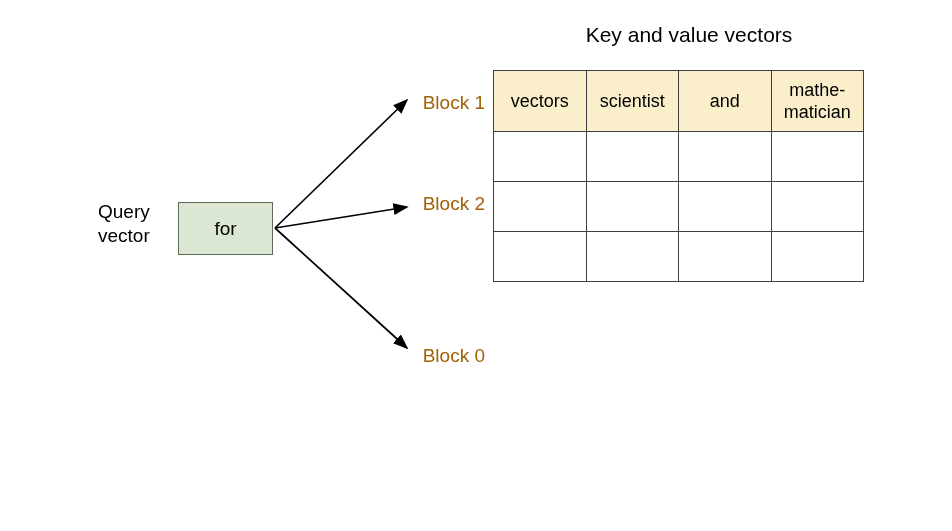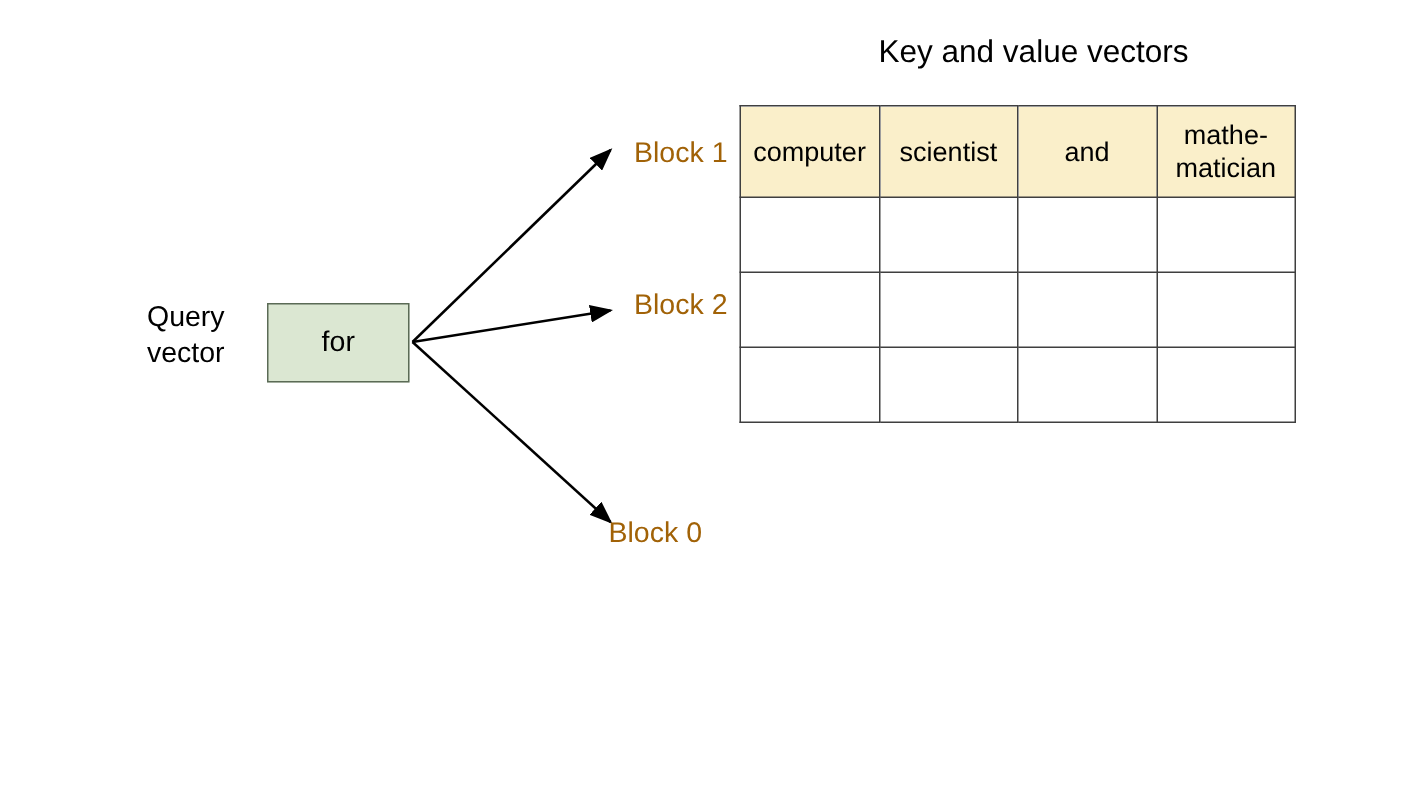--- a/index.html
+++ b/index.html
@@ -73,21 +73,21 @@
     position: absolute;
     font-size: 19px;
     line-height: 24px;
     color: #a16207;
     white-space: nowrap;
     text-align: right;
     width: 72px;
   }
   #block-label-1 { left: 413px; top: 91px; }
   #block-label-2 { left: 413px; top: 192px; }
-  #block-label-0 { left: 396px; top: 344px; }
+  #block-label-0 { left: 413px; top: 344px; }
 
   
   #kv-table {
     position: absolute;
     left: 493px;
     top: 70px;
     width: 370px;
     border-collapse: collapse;
     table-layout: fixed;
   }
@@ -140,21 +140,21 @@
 </svg>
 
 <div class="block-label" id="block-label-1">Block 1</div>
 <div class="block-label" id="block-label-2">Block 2</div>
 <div class="block-label" id="block-label-0">Block 0</div>
 
 <table id="kv-table">
   <tbody>
       <tr class="tall">
         <td class="filled">
-          <span class="cell-text">computer</span>
+          <span class="cell-text">vectors</span>
         </td>
         <td class="filled">
           <span class="cell-text">scientist</span>
         </td>
         <td class="filled">
           <span class="cell-text">and</span>
         </td>
         <td class="filled">
           <span class="cell-text">mathe-
 matician</span>

